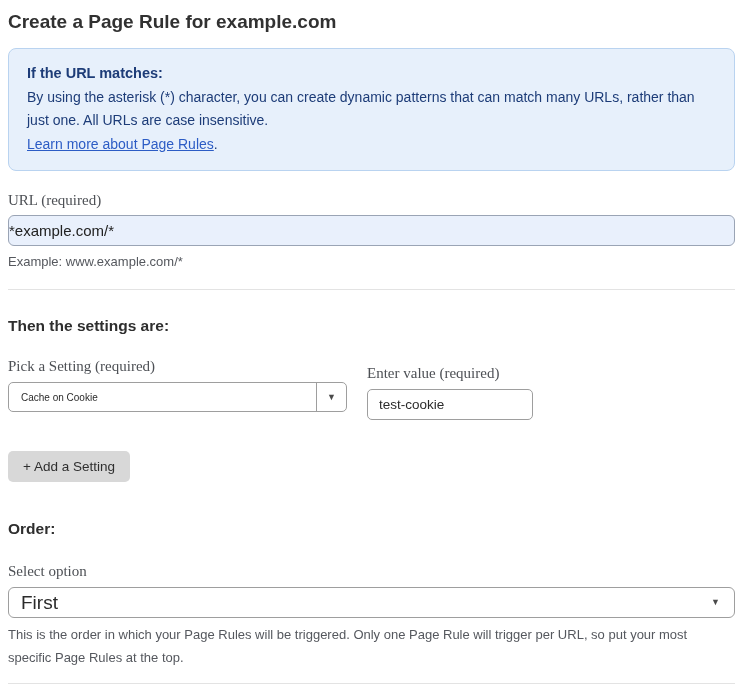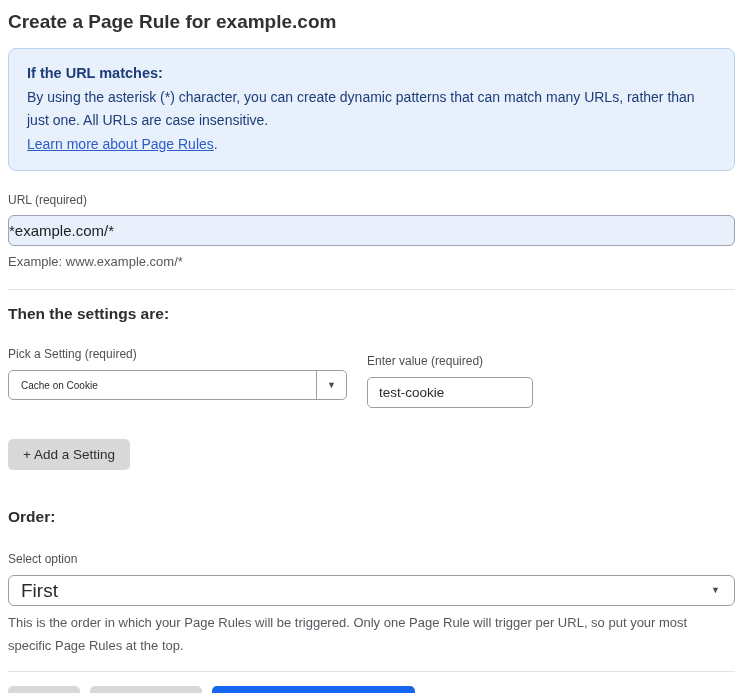--- a/index.html
+++ b/index.html
@@ -52,23 +52,24 @@
     font-size: 14.5px;
   }
   .info-box .info-body { margin-top: 0; }
   .info-link {
     color: var(--link-color);
     text-decoration: underline;
     cursor: pointer;
   }
   
   .field-label {
-    font-size: 12px;
+    font-size: 15px;
     color: var(--label-color);
     line-height: 16px;
+    font-family: Liberation Serif, serif;
   }
   .helper-text {
     font-size: 13px;
     color: var(--helper-color);
     line-height: 22px;
   }
   
   .url-label { margin-top: 21px; }
   .url-input {
     margin-top: 7px;
@@ -88,21 +89,21 @@
     border: none;
     border-top: 1px solid var(--divider-color);
     margin-top: 16px;
   }
   .section-heading {
     font-size: 15.5px;
     font-weight: bold;
     color: var(--heading-color);
     line-height: 18px;
   }
-  .settings-heading { margin-top: 15px; }
+  .settings-heading { margin-top: 27px; }
   
   .settings-row {
     margin-top: 23px;
     display: flex;
     align-items: flex-start;
   }
   .setting-col { width: 339px; }
   .value-col { margin-left: 20px; margin-top: 7px; }
   .select-box {
     margin-top: 8px;

